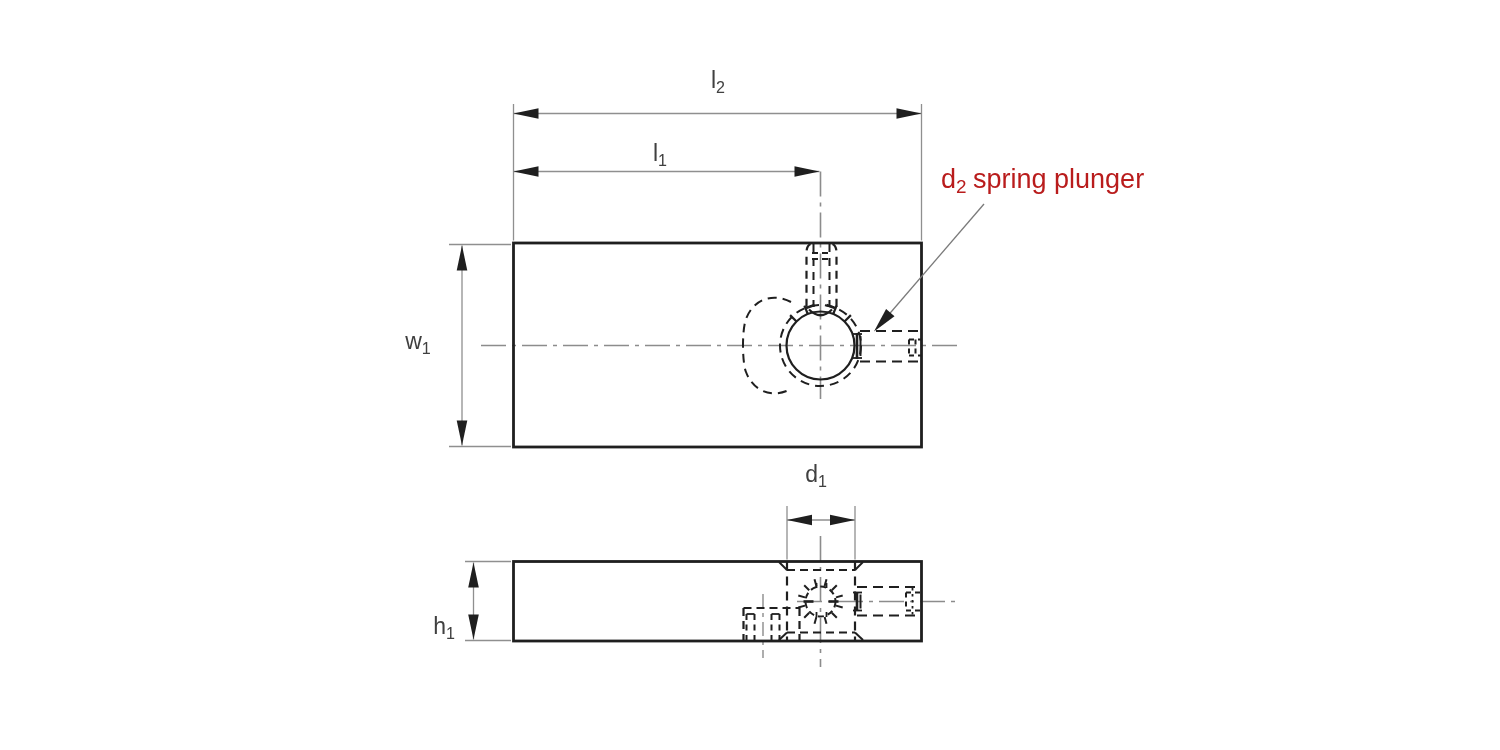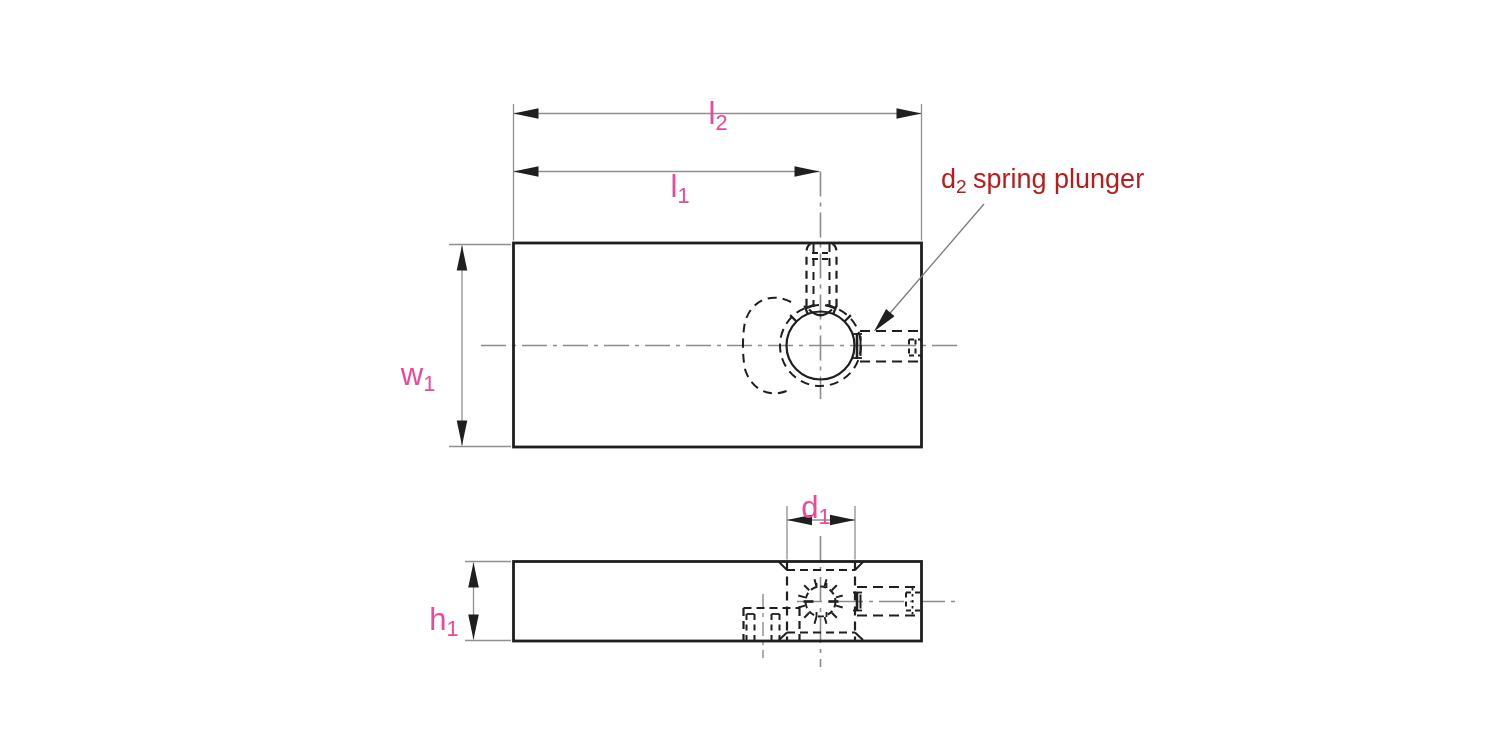--- a/index.html
+++ b/index.html
@@ -1,20 +1,20 @@
 <!DOCTYPE html>
 <html><head>
 <meta charset="utf-8">
 <style>
   html,body{margin:0;padding:0;background:#ffffff;}
   #stage{position:relative;width:1500px;height:750px;background:#ffffff;overflow:hidden;
          font-family:"Liberation Sans",sans-serif;}
   #stage svg{position:absolute;left:0;top:0;}
-  .dim-label{position:absolute;font-size:31px;color:#ec4899;white-space:nowrap;
-             transform:translate(-50%,-50%);line-height:1;margin-top:34px;}
+  .dim-label{position:absolute;font-size:23px;color:#404040;white-space:nowrap;
+             transform:translate(-50%,-50%);line-height:1;}
   .annotation{position:absolute;font-size:27px;color:#b91c1c;white-space:nowrap;line-height:1;}
   .sub{font-size:0.7em;vertical-align:-0.28em;}
   .suffix{margin-left:0.24em;}
 </style>
 </head>
 <body>
 
 <div id="stage">
 
 <svg width="1500" height="750" viewBox="0 0 1500 750">
@@ -194,23 +194,23 @@
       <line x1="465" y1="640.5" x2="511" y2="640.5"></line>
       <line x1="473.5" y1="562.5" x2="473.5" y2="639.5"></line>
     </g>
     <polygon points="473.5,562.5 468.2,587.5 478.8,587.5" fill="#1f1f1f"></polygon>
     <polygon points="473.5,639.5 468.2,614.5 478.8,614.5" fill="#1f1f1f"></polygon>
   </g>
 </svg>
 
 <div class="dim-label" style="left:718px;top:82px"><span>l</span><span class="sub">2</span></div>
 
-<div class="dim-label" style="left:680px;top:155px"><span>l</span><span class="sub">1</span></div>
+<div class="dim-label" style="left:660px;top:155px"><span>l</span><span class="sub">1</span></div>
 
 <div class="dim-label" style="left:418px;top:343px"><span>w</span><span class="sub">1</span></div>
 
-<div class="dim-label" style="left:444px;top:588px"><span>h</span><span class="sub">1</span></div>
+<div class="dim-label" style="left:444px;top:628px"><span>h</span><span class="sub">1</span></div>
 
 <div class="dim-label" style="left:816px;top:476px"><span>d</span><span class="sub">1</span></div>
 
 <div class="annotation" style="left:941px;top:166px"><span>d</span><span class="sub">2</span><span class="suffix">spring plunger</span></div>
 
 </div>
 
 </body></html>

